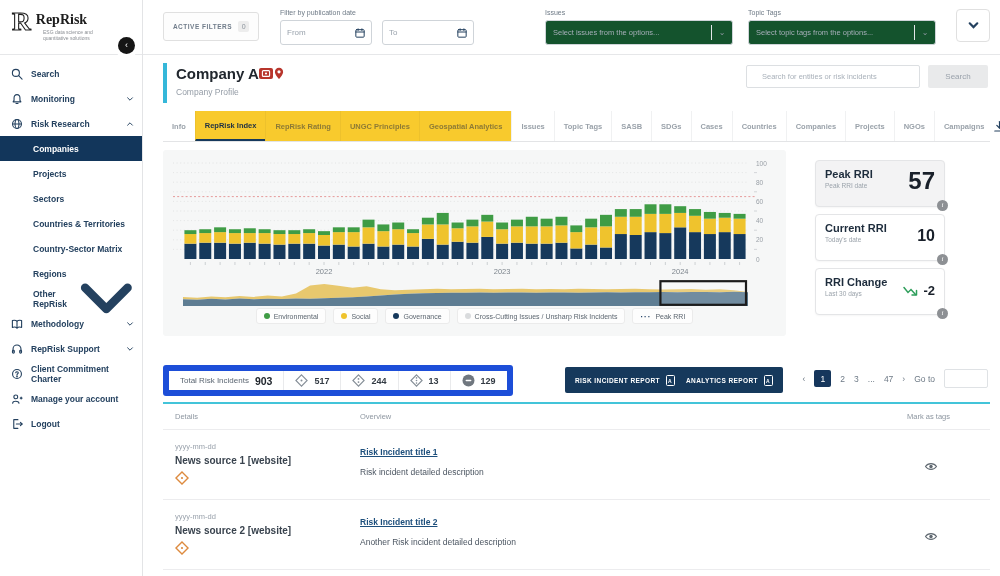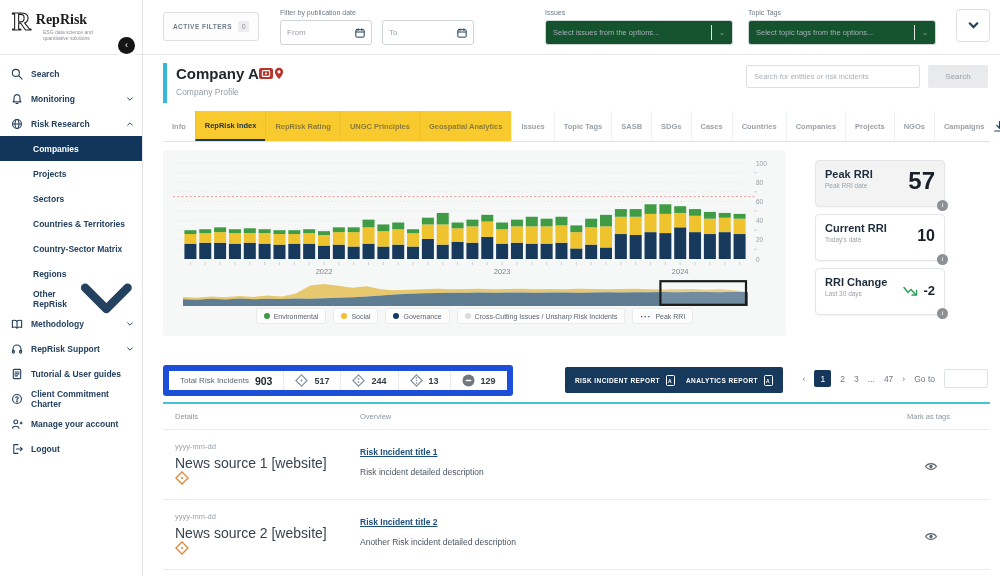--- a/index.html
+++ b/index.html
@@ -54,21 +54,21 @@
     border:1px solid #e0e0e0; border-radius:4px; background:#fff; display:flex;
     align-items:center; justify-content:center; cursor:pointer; }
 
   
   #main { position:absolute; left:143px; top:55px; width:857px; height:521px; background:#fff; }
   #teal-bar { left:20px; top:8px; width:4px; height:40px; background:#35b7d9; }
   #company-name { left:33px; top:10px; font-size:15px; font-weight:bold; color:#21272e;
     display:flex; align-items:center; }
   #company-sub { left:33px; top:32px; font-size:8.5px; color:#949ca6; }
   #entity-search { right:80px; top:10px; width:174px; height:23px; border:1px solid #dcdfe2;
-    border-radius:2px; font-size:7.5px; color:#a9b1ba; display:flex; align-items:center; padding:0 7px; background:#fff; }
+    border-radius:2px; font-size:7.5px; color:#a9b1ba; display:flex; align-items:center; padding:0 15px; background:#fff; }
   #entity-search-btn { right:12px; top:10px; width:60px; height:23px; background:#e9eaeb;
     border-radius:2px; font-size:8px; color:#9aa2ab; display:flex; align-items:center; justify-content:center; cursor:pointer; }
 
   
   #tabs { position:absolute; left:20px; top:56px; right:10px; height:31px;
     border-bottom:1px solid #e3e4e6; display:flex; align-items:stretch; }
   .tab { padding:0 9px; font-size:7.5px; font-weight:bold; color:#9aa2aa; display:flex;
     align-items:center; border-left:1px solid #f0f1f2; cursor:pointer; white-space:nowrap; }
   .tab:first-child { border-left:none; }
   .tab.yellow { background:#f8ca2d; color:#8d7a35; border-left-color:#edc12c; }
@@ -114,21 +114,21 @@
   #pagination .current { width:17px; height:17px; background:#16365c; color:#fff;
     display:flex; align-items:center; justify-content:center; border-radius:2px; }
   #goto-input { width:44px; height:19px; border:1px solid #dfe2e5; border-radius:2px; background:#fff; }
 
   
   #teal-divider { left:20px; top:347px; right:10px; height:2px; background:#43c4d9; }
   #tbl-head { position:absolute; left:20px; right:10px; top:349px; height:26px;
     border-bottom:1px solid #ececee; font-size:7.5px; color:#8d96a0; }
   .trow { position:absolute; left:20px; right:10px; height:70px; border-bottom:1px solid #ececee; }
   .t-date { position:absolute; left:12px; top:12px; font-size:7.5px; color:#9aa2ac; }
-  .t-source { position:absolute; left:12px; top:25px; font-size:14px; color:#39434e; }
+  .t-source { position:absolute; left:12px; top:25px; font-size:10px; color:#39434e;font-weight:bold; }
   .t-sev { position:absolute; left:12px; top:41px; }
   .t-title { position:absolute; left:197px; top:17px; font-size:8.5px; font-weight:bold;
     color:#1d4f7c; text-decoration:underline; cursor:pointer; }
   .t-desc { position:absolute; left:197px; top:37px; font-size:8.5px; color:#4c5662; }
   .t-eye { position:absolute; right:52px; top:28px; cursor:pointer; }
 </style>
 </head>
 <body>
 
 <div id="sidebar">
@@ -210,29 +210,20 @@
     <div class="side-item">
       <svg class="mi stroke" viewBox="0 0 13 13">
           <path d="M2.2 9.5V6.5A4.3 4.3 0 0 1 10.8 6.5V9.5"></path>
           <rect x="1.6" y="7.8" width="2" height="3.2" rx="1"></rect>
           <rect x="9.4" y="7.8" width="2" height="3.2" rx="1"></rect>
         </svg>
       <span>RepRisk Support</span>
       <svg class="chev stroke" viewBox="0 0 10 10">
           <path d="M2 3.5 L5 6.5 L8 3.5"></path>
         </svg>
-    </div>
-    <div class="side-item">
-      <svg class="mi stroke" viewBox="0 0 13 13">
-          <rect x="2.5" y="1.5" width="8" height="10" rx="1"></rect>
-          <line x1="4.3" y1="4.3" x2="8.7" y2="4.3"></line>
-          <line x1="4.3" y1="6.4" x2="8.7" y2="6.4"></line>
-          <line x1="4.3" y1="8.5" x2="7" y2="8.5"></line>
-        </svg>
-      <span>Tutorial &amp; User guides</span>
     </div>
     <div class="side-item">
       <svg class="mi stroke" viewBox="0 0 13 13">
           <circle cx="6.5" cy="6.5" r="4.8"></circle>
           <path d="M5.2 5.2C5.2 3.6 7.9 3.6 7.9 5.2C7.9 6.3 6.5 6.2 6.5 7.5"></path>
           <circle cx="6.5" cy="9.2" r="0.4"></circle>
         </svg>
       <span>Client Commitment Charter</span>
     </div>
     <div class="side-item">

